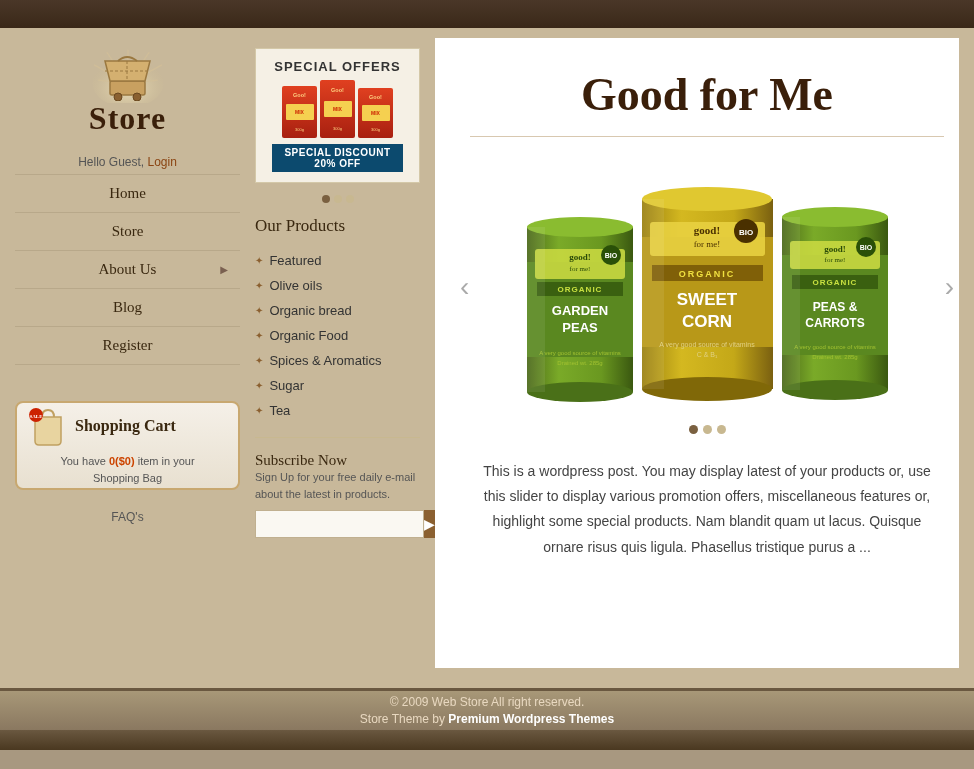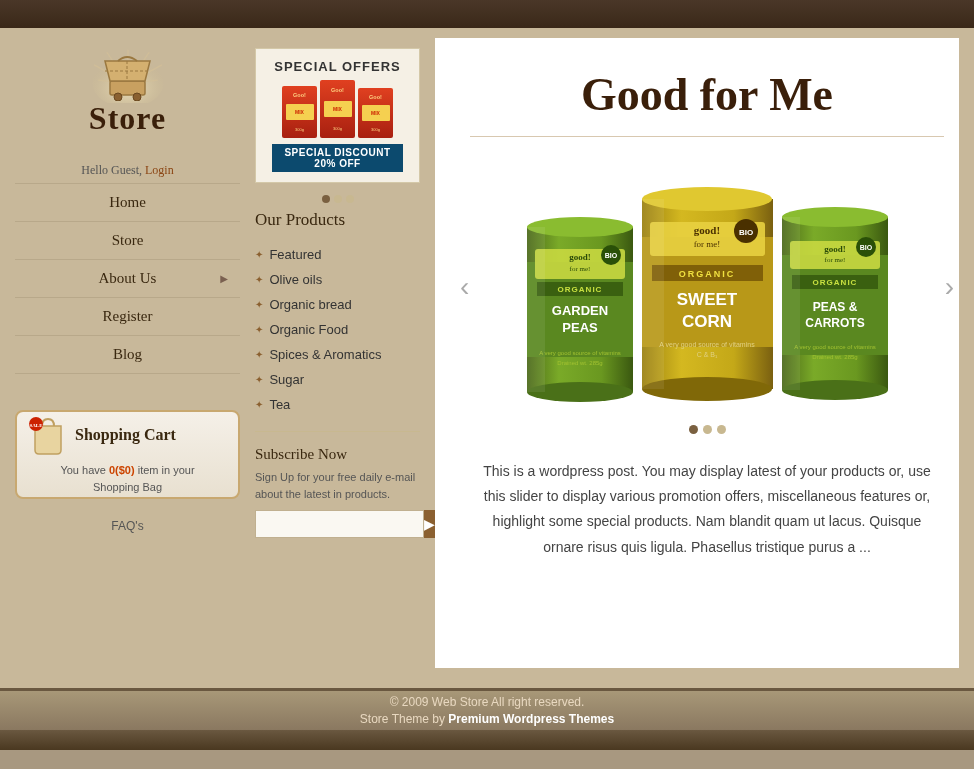--- a/index.html
+++ b/index.html
@@ -55,22 +55,22 @@
       font-family: Georgia, serif;
       letter-spacing: 1px;
       position: relative;
       z-index: 2;
     }
 
     .hello-text {
       font-size: 12px;
       color: #555;
       text-align: center;
-      margin: 16px 0 5px 0;
-      font-family: Liberation Serif, serif;
+      margin: 8px 0 5px 0;
+      font-family: Liberation Sans, sans-serif;
     }
 
     .hello-text a {
       color: #8b4513;
       text-decoration: none;
     }
 
     .nav-menu {
       list-style: none;
       margin-top: 5px;
@@ -215,21 +215,21 @@
     .banner-dot.active {
       background: #7a6040;
     }
 
     
     .products-section-title {
       font-size: 17px;
       color: #3a2810;
       font-family: Georgia, serif;
       margin-bottom: 12px;
-      margin-top: 7px;
+      margin-top: 13px;
     }
 
     .product-list {
       list-style: none;
     }
 
     .product-list li {
       padding: 5px 0;
       font-size: 13px;
       font-family: Arial, sans-serif;
@@ -254,21 +254,20 @@
       border: none;
       border-top: 1px solid #c8b890;
       margin: 14px 0;
     }
 
     
     .subscribe-title {
       font-size: 15px;
       color: #3a2810;
       font-family: Georgia, serif;
-      margin-bottom: 6px;
     }
 
     .subscribe-text {
       font-size: 11px;
       color: #555;
       font-family: Arial, sans-serif;
       line-height: 1.5;
       margin-bottom: 8px;
     }
 
@@ -479,24 +478,24 @@
       <li>
         <a href="#">Home</a>
       </li>
       <li>
         <a href="#">Store</a>
       </li>
       <li class="has-submenu">
         <a href="#">About Us</a>
       </li>
       <li>
+        <a href="#">Blog</a>
+      </li>
+      <li>
         <a href="#">Register</a>
-      </li>
-      <li>
-        <a href="#">Blog</a>
       </li>
     </ul>
 
     <div class="shopping-cart-box">
       <div class="cart-header">
 
         <div style="position:relative;width:38px;height:42px;flex-shrink:0">
           
           <svg width="38" height="42" viewBox="0 0 38 42" xmlns="http://www.w3.org/2000/svg">
             <path d="M6 12 L6 36 Q6 40 10 40 L28 40 Q32 40 32 36 L32 12 Z" fill="#e8d4a0" stroke="#c0a060" stroke-width="1.5"></path>

